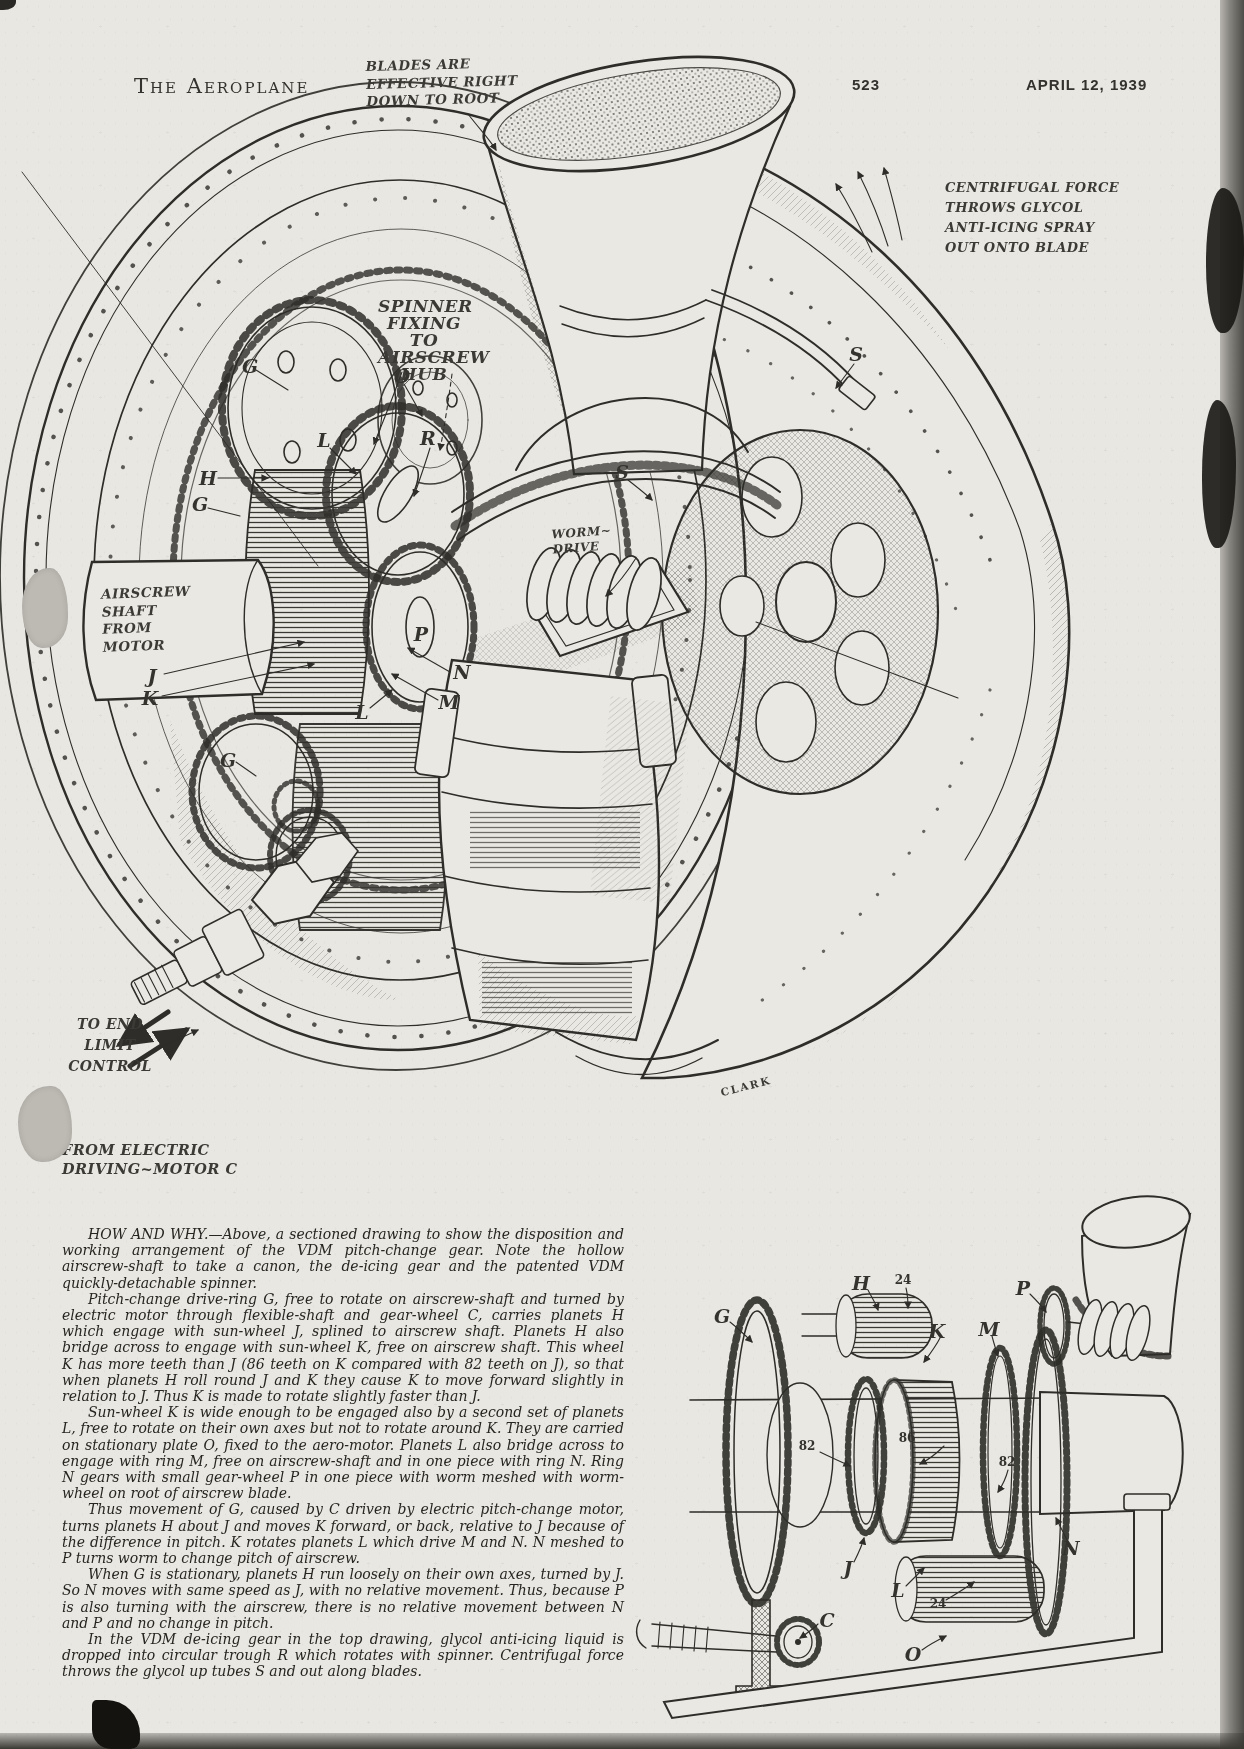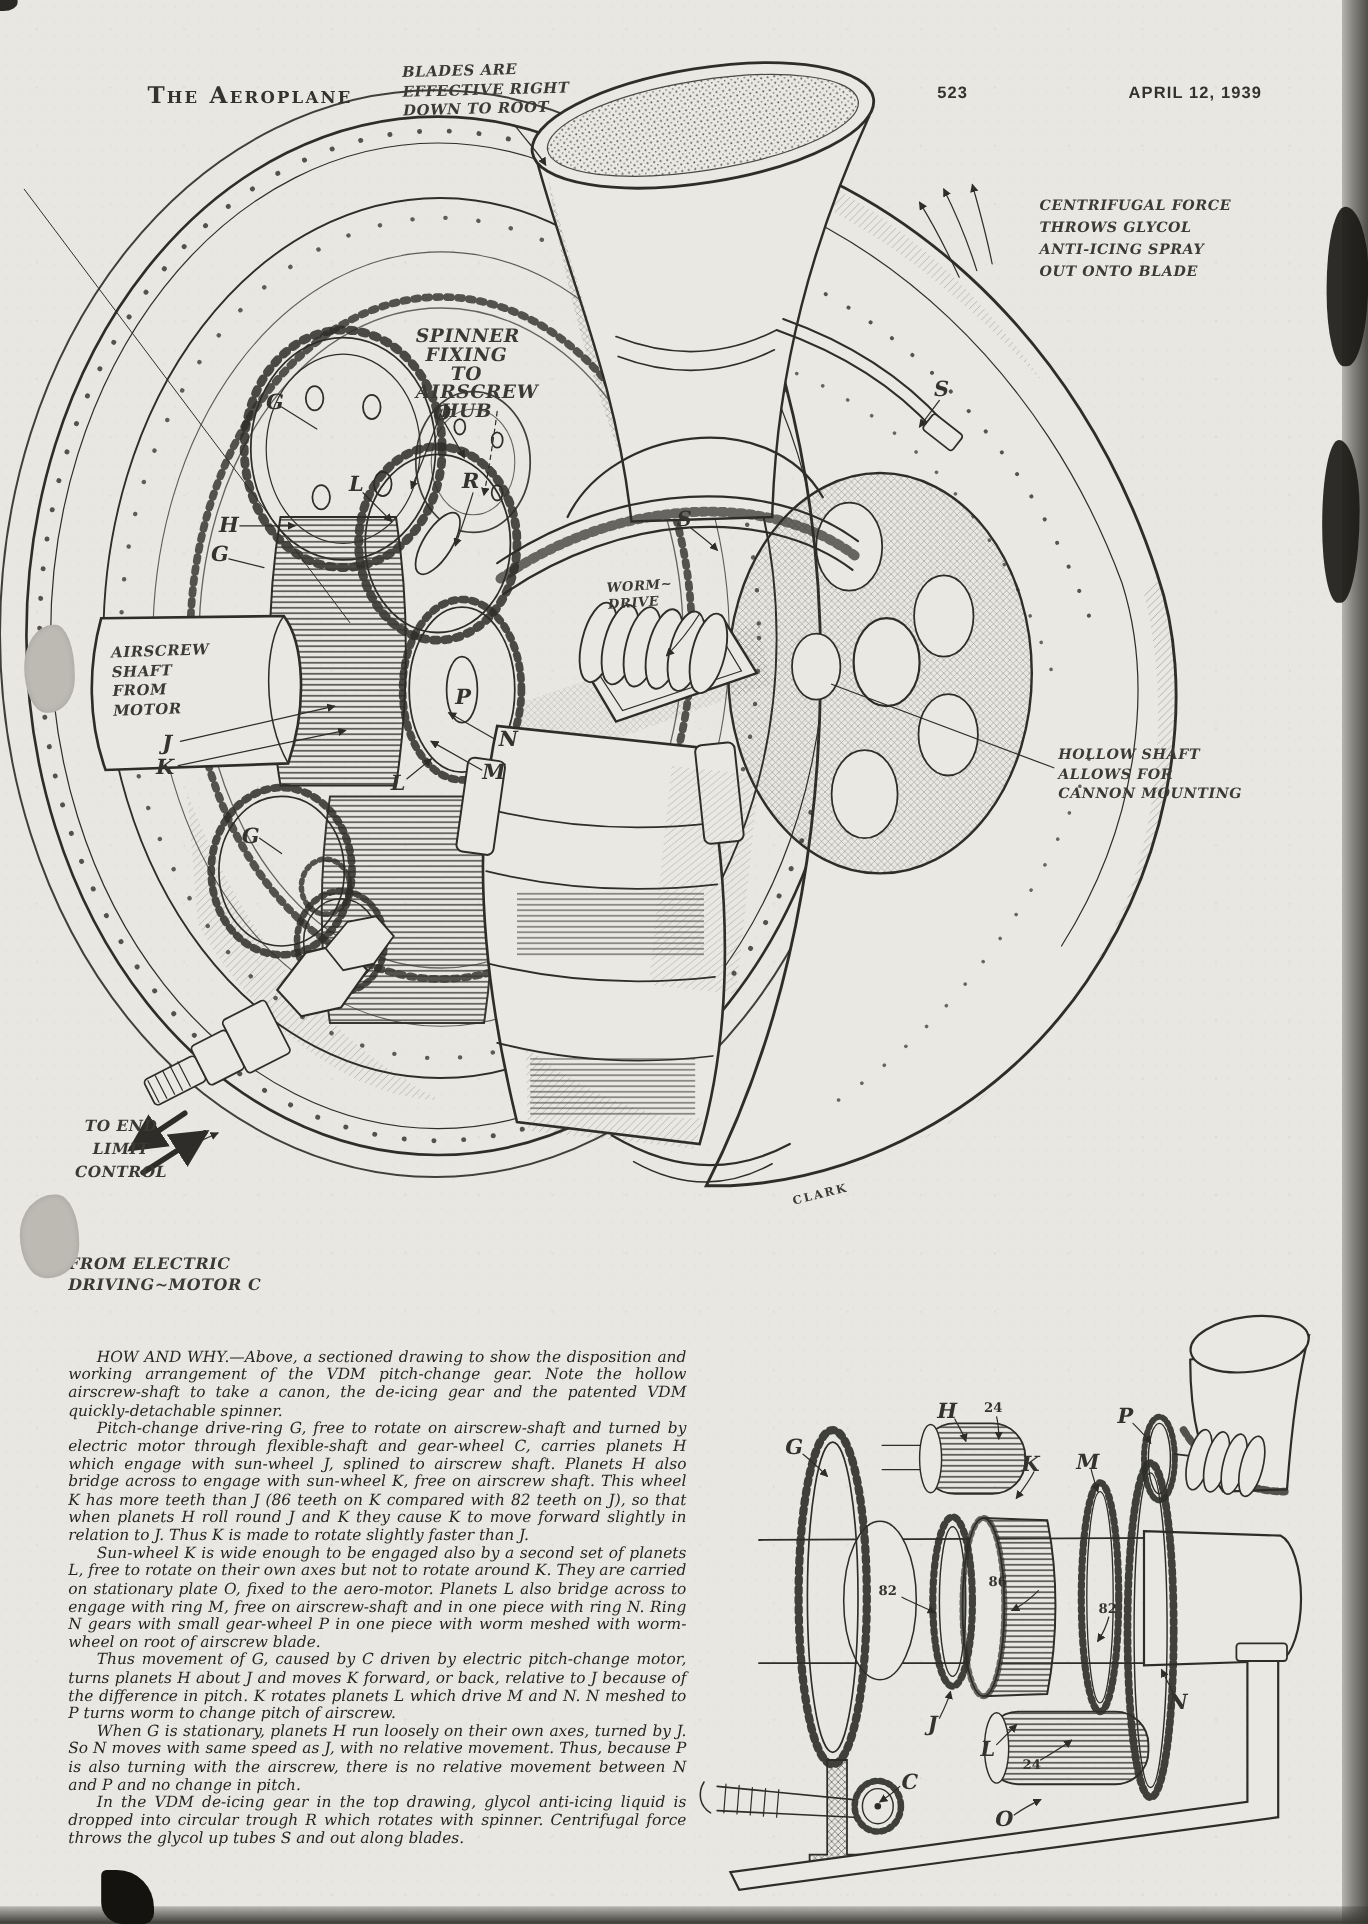--- a/index.html
+++ b/index.html
@@ -8,21 +8,21 @@
     background-color:#e9e7e1;
     background-image:
       radial-gradient(rgba(60,55,45,0.06) 1px, transparent 1.6px),
       radial-gradient(rgba(60,55,45,0.045) 0.6px, transparent 1px);
     background-size:67px 53px, 11px 13px;
     font-family:"DejaVu Serif", serif;color:#2c2b27;
   }
   .abs{position:absolute;}
   svg.art{position:absolute;left:0;top:0;}
   
-  .masthead{font-variant:small-caps;font-weight:bold;font-size:21px;letter-spacing:2px;color:#33322e;}
+  .masthead{font-variant:small-caps;font-weight:normal;font-size:21px;letter-spacing:2px;color:#33322e;}
   .pagenum,.date{font-family:"Liberation Sans",sans-serif;font-weight:bold;font-size:15px;color:#33322e;letter-spacing:1px;}
   
   .hand{
     font-family:"DejaVu Serif",serif;font-style:italic;font-weight:bold;
     text-transform:uppercase;white-space:pre-line;color:#3b3a35;
     letter-spacing:0.5px;line-height:1.3;
   }
   
   .part-label{
     position:absolute;transform:translate(-50%,-50%);
@@ -296,23 +296,20 @@
   <div class="abs hand" style="left:378px;top:298px;width:92px;font-size:17px;line-height:17px;text-align:center;">Spinner
 fixing to
 airscrew
 hub</div>
   <div class="abs hand" style="left:552px;top:524px;width:100px;font-size:12px;line-height:15px;transform:rotate(-4deg);">Worm~
 drive</div>
   <div class="abs hand" style="left:102px;top:584px;width:100px;font-size:13.5px;line-height:17.5px;transform:rotate(-2deg);">Airscrew
 shaft
 from
 motor</div>
-  <div class="abs hand" style="left:962px;top:678px;width:190px;font-size:13px;line-height:17.5px;">Hollow shaft
-allows for
-cannon mounting</div>
   <div class="abs hand" style="left:56px;top:1014px;width:108px;font-size:14px;line-height:21px;text-align:center;">To end
 limit
 control</div>
   <div class="abs hand" style="left:62px;top:1140px;width:235px;font-size:14.5px;line-height:19px;">From electric
 driving~motor C</div>
 
   <span class="abs signature" style="left:720px;top:1080px;">CLARK</span>
 
   <div class="abs" style="left:0;top:0;width:0;height:0;">
       <span class="part-label" style="left: 250px; top: 366px;">G</span>

